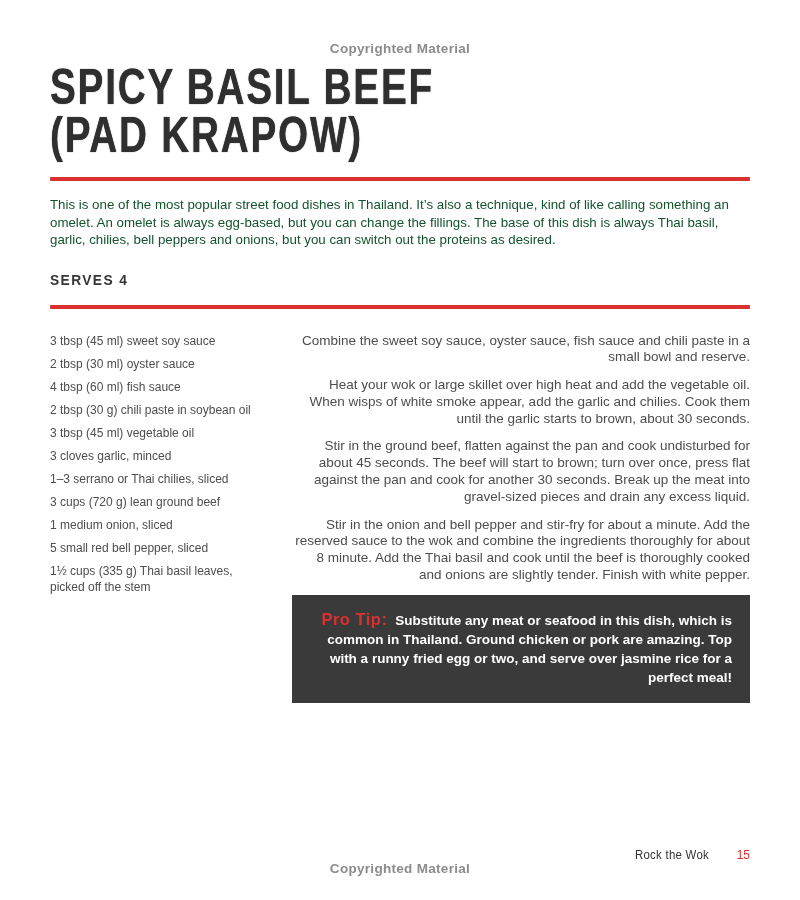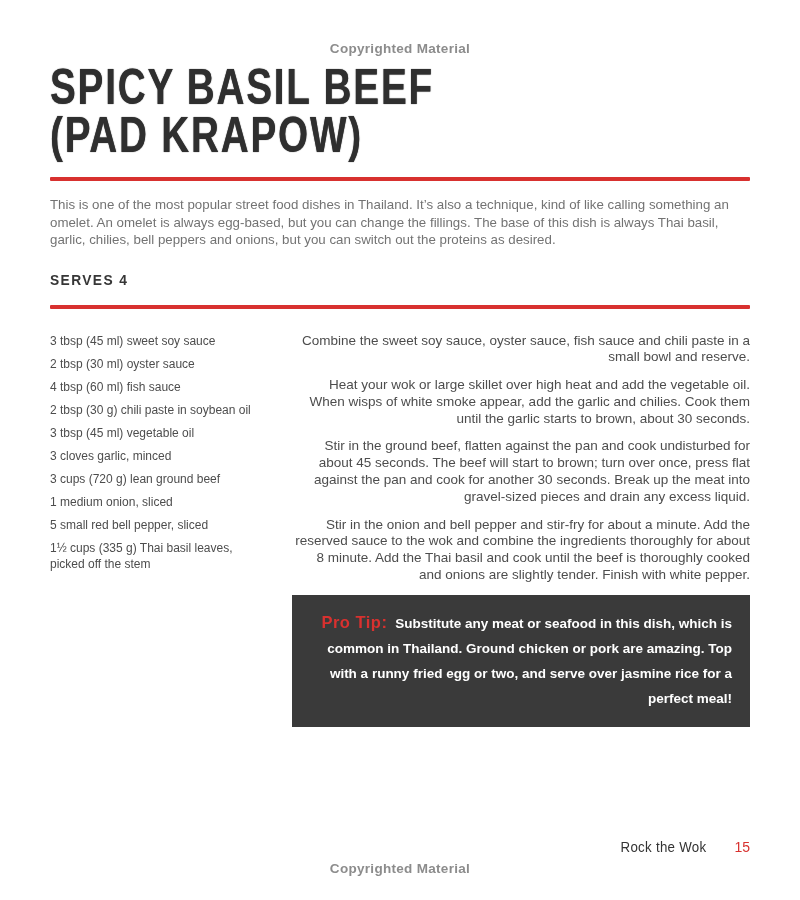--- a/index.html
+++ b/index.html
@@ -41,21 +41,21 @@
   }
   h1.title .title-line { display: block; white-space: nowrap; }
   .rule {
     height: 4px;
     background: #d8312f;
     border-radius: 1px;
   }
   .rule.top { margin-top: 10px; }
   p.intro {
     margin-top: 15px;
-    color: #737373;
+    color: #14532d;
     font-size: 13.3px;
     line-height: 17.5px;
     max-width: 700px;
   }
   .serves {
     margin-top: 22px;
     color: #363636;
     font-size: 15px;
     font-weight: bold;
     letter-spacing: 1.5px;
@@ -81,37 +81,37 @@
     font-size: 13.5px;
     line-height: 16.8px;
     margin-bottom: 11px;
   }
   .pro-tip {
     margin-top: 9px;
     background: #3a3a3a;
     color: #ffffff;
     padding: 15px 18px 16px 18px;
     font-size: 13.5px;
-    line-height: 25px;
+    line-height: 19px;
     font-weight: bold;
   }
   .pro-tip-label {
     color: #d8312f;
     font-size: 16.5px;
     letter-spacing: 0.5px;
     margin-right: 4px;
   }
   .footer {
     position: absolute;
     right: 50px;
-    bottom: 45px;
+    bottom: 38px;
     display: flex;
     align-items: flex-start;
     gap: 28px;
-    font-size: 14px;
+    font-size: 12px;
   }
   .book-title {
     color: #333333;
     letter-spacing: 0.3px;
     transform: scaleX(0.95);
     transform-origin: right bottom;
   }
   .page-number { color: #d8312f; }
 </style>
 </head>
@@ -136,20 +136,21 @@
 
   <div class="columns">
 
     <div class="ingredients">
       <div class="ingredient">3 tbsp (45 ml) sweet soy sauce</div>
       <div class="ingredient">2 tbsp (30 ml) oyster sauce</div>
       <div class="ingredient">4 tbsp (60 ml) fish sauce</div>
       <div class="ingredient">2 tbsp (30 g) chili paste in soybean oil</div>
       <div class="ingredient">3 tbsp (45 ml) vegetable oil</div>
       <div class="ingredient">3 cloves garlic, minced</div>
+      <div class="ingredient">1–3 serrano or Thai chilies, sliced</div>
       <div class="ingredient">3 cups (720 g) lean ground beef</div>
       <div class="ingredient">1 medium onion, sliced</div>
       <div class="ingredient">5 small red bell pepper, sliced</div>
       <div class="ingredient">1½ cups (335 g) Thai basil leaves, picked off the stem</div>
     </div>
 
     <div class="instructions">
       <p>Combine the sweet soy sauce, oyster sauce, fish sauce and chili paste in a small bowl and reserve.</p>
       <p>Heat your wok or large skillet over high heat and add the vegetable oil. When wisps of white smoke appear, add the garlic and chilies. Cook them until the garlic starts to brown, about 30 seconds.</p>
       <p>Stir in the ground beef, flatten against the pan and cook undisturbed for about 45 seconds. The beef will start to brown; turn over once, press flat against the pan and cook for another 30 seconds. Break up the meat into gravel-sized pieces and drain any excess liquid.</p>

